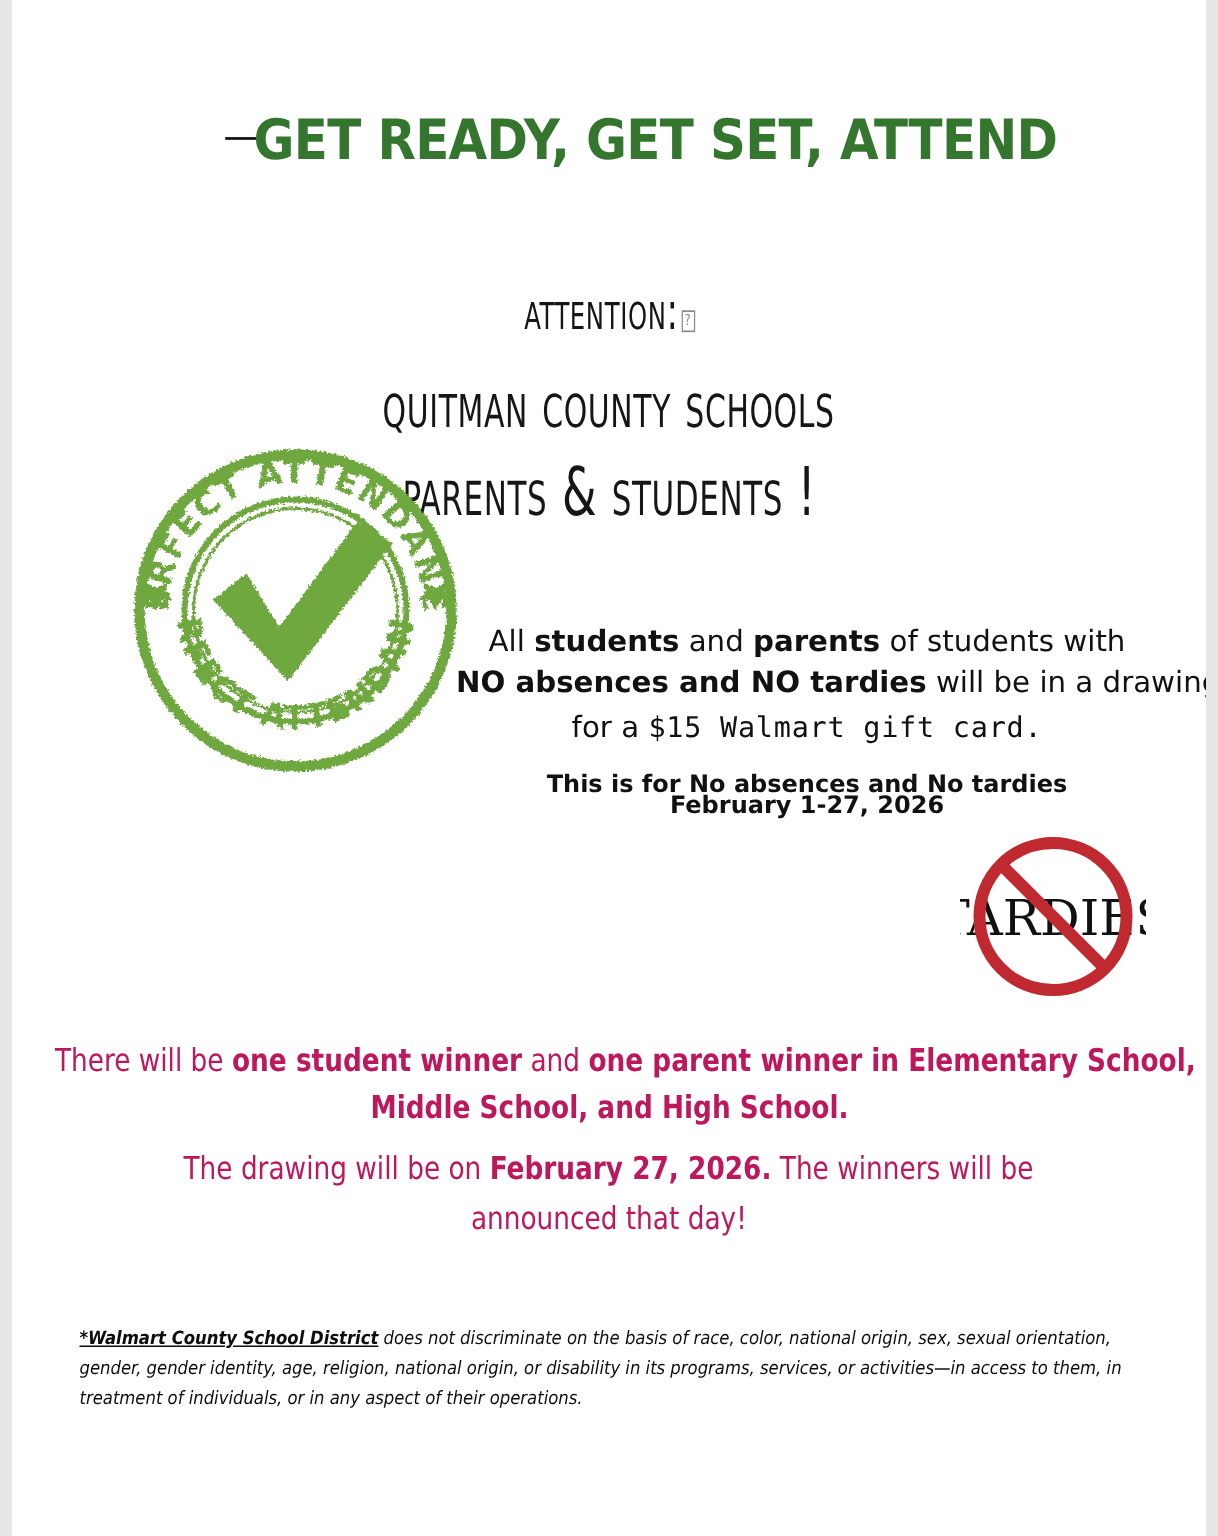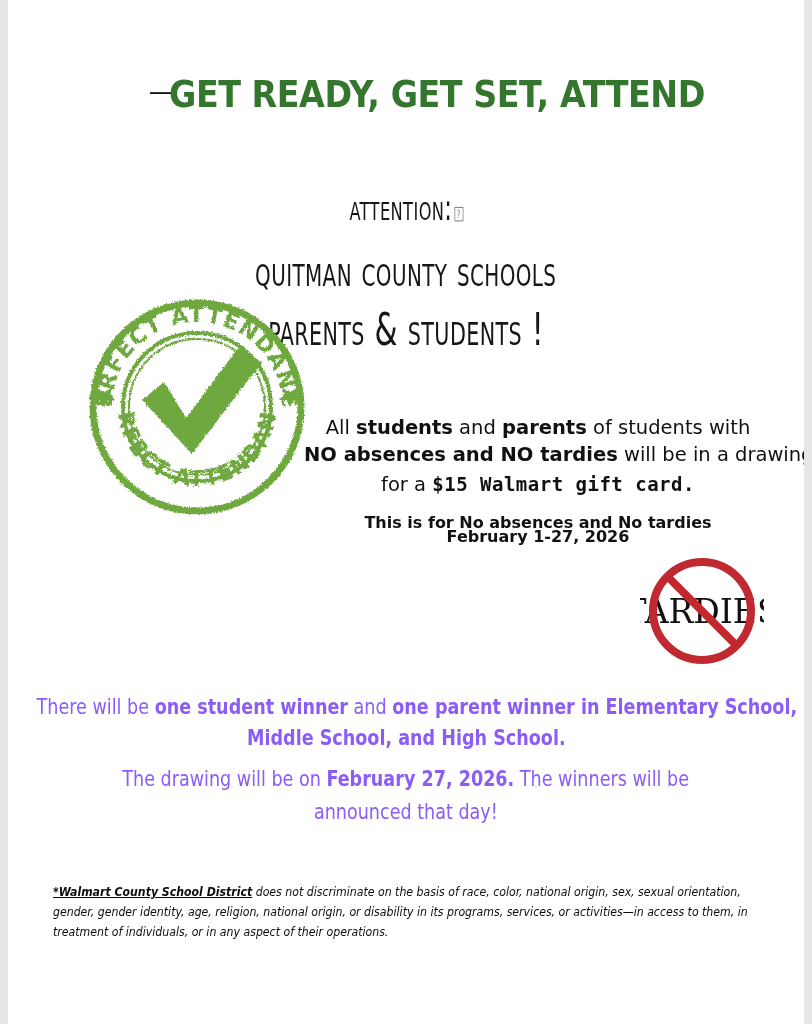--- a/index.html
+++ b/index.html
@@ -137,42 +137,42 @@
     color: #111111;
     white-space: nowrap;
   }
   #body-1 { top: 403px; left: 300px; width: 460px; font-size: 19.5px; margin-top: 13px; }
   #body-2 { top: 443px; left: 296px; width: 468px; font-size: 19.5px; }
   #body-3 { top: 473px; left: 296px; width: 468px; font-size: 19.5px; }
   #body-4 { top: 513px; left: 320px; width: 420px; font-size: 16px; font-weight: bold; }
   #body-5 { top: 527px; left: 320px; width: 420px; font-size: 16px; font-weight: bold; }
   .mono {
     font-family: "DejaVu Sans Mono", monospace;
-    font-weight: bold;
+    font-weight: normal;
     font-size: 19px;
     letter-spacing: 0.5px;
   }
 
   
   #no-tardies {
     position: absolute;
     left: 632px;
     top: 556px;
     width: 124px;
     height: 110px;
   }
   #no-tardies svg { display: block; }
 
   
   .casual-line {
     position: absolute;
     width: 796px;
     text-align: center;
     font-family: "DejaVu Sans Condensed", "Liberation Sans Narrow", "DejaVu Sans", sans-serif;
-    color: #8b5cf6;
+    color: #be185d;
     font-size: 21px;
     white-space: nowrap;
   }
   .casual-inner {
     display: inline-block;
     transform: scaleX(0.93);
     transform-origin: center center;
   }
   #casual-1 { top: 695px; }
   #casual-2 { top: 726px; }

